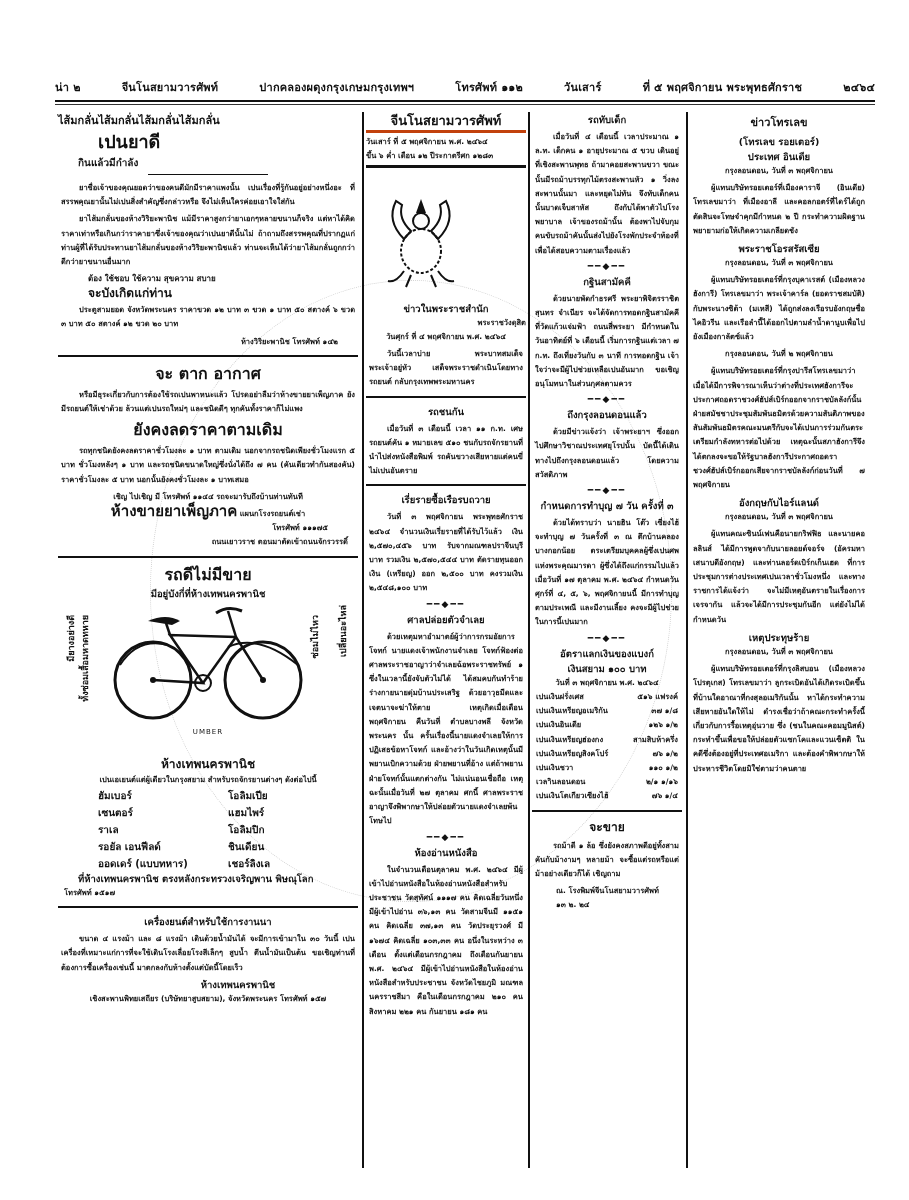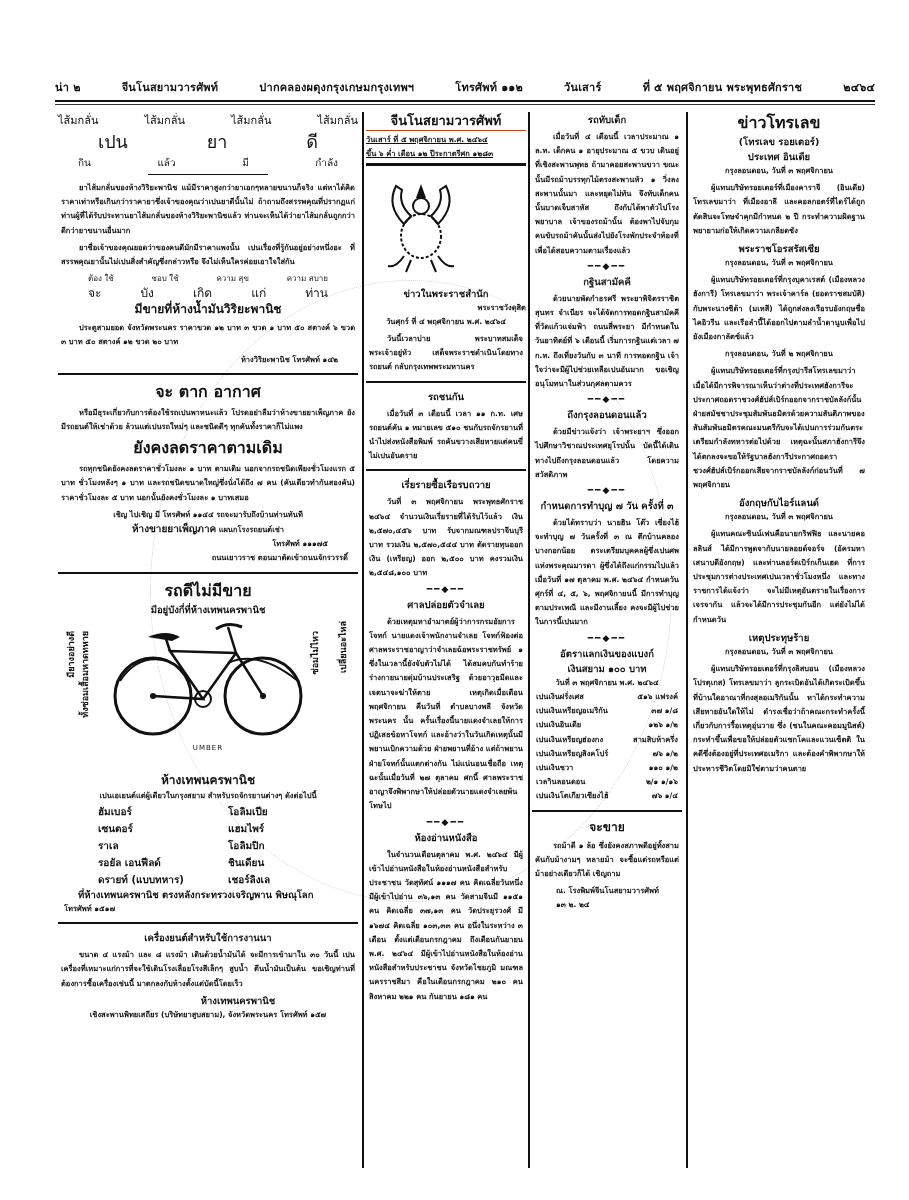--- a/index.html
+++ b/index.html
@@ -23,26 +23,26 @@
   .col3 { left: 532px; width: 150px; }
   .col4 { left: 690px; width: 178px; }
   .vrule { position: absolute; top: 112px; bottom: 32px; width: 0; border-left: 2px solid #111; }
   .h-lg { font-size: 16px; font-weight: bold; text-align: center; line-height: 22px; }
   .h-md { font-size: 12px; font-weight: bold; text-align: center; line-height: 18px; }
   .h-sm { font-size: 9.5px; font-weight: bold; text-align: center; line-height: 15px; }
   .center { text-align: center; }
   .right { text-align: right; }
   .p { text-indent: 18px; text-align: justify; margin: 3px; font-weight: bold; }
   .p2 { text-align: justify; margin: 0; font-weight: bold; }
-  .row4 { display: flex; justify-content: space-between; font-size: 10px; font-weight: normal; line-height: 18px; }
+  .row4 { display: flex; justify-content: flex-start; font-size: 10px; font-weight: bold; line-height: 18px; }
   .hr { border-top: 2px solid #111; margin: 6px 0; }
   .orn { text-align: center; font-size: 9px; letter-spacing: 2px; line-height: 10px; margin: 3px 0; }
   .short-rule { width: 120px; margin: 2px auto 6px; border-top: 1.5px solid #111; }
 
-  .title-box { border-top: 1px solid #c2410c; border-bottom: 3px solid #111; padding: 2px 0; margin-bottom: 4px; text-decoration: underline; }
+  .title-box { border-top: 3px solid #c2410c; border-bottom: 3px solid #111; padding: 2px 0; margin-bottom: 17px; }
   .garuda { width: 110px; height: 100px; margin: 6px auto 4px; }
   .bike { width: 200px; height: 120px; margin: 0 auto; position: relative; }
   .bike-wrap { position: relative; height: 150px; }
   .vtext { position: absolute; writing-mode: vertical-rl; transform: rotate(180deg); font-size: 9px; font-weight: bold; white-space: nowrap; }
   .list2 { display: grid; grid-template-columns: 1fr 1fr; padding-left: 40px; font-size: 10px; font-weight: bold; line-height: 17px; }
   .rate-row { display: flex; justify-content: space-between; font-weight: bold; padding: 0 4px; }
   .speckle {
     position: absolute; left: 150px; top: 280px; width: 520px; height: 620px;
     border-radius: 50%; border: 1px dotted rgba(0,0,0,0.18);
     pointer-events: none;
@@ -84,49 +84,48 @@
         <span>ยา</span>
         <span>ดี</span>
       </div>
       <div class="row4" style="padding:0 20px">
         <span>กิน</span>
         <span>แล้ว</span>
         <span>มี</span>
         <span>กำลัง</span>
       </div>
       <div class="short-rule"></div>
+      <p class="p">ยาชื่อเจ้าของคุณยอดว่าของคนดีมักมีราคาแพงนั้น เปนเรื่องที่รู้กันอยู่อย่างหนึ่งอะ ที่สรรพคุณยานั้นไม่เปนสิ่งสำคัญซึ่งกล่าวหรือ จึงไม่เห็นใครค่อยเอาใจใส่กัน</p>
       <p class="p">ยาไส้มกลั่นของห้างวิริยะพานิช แม้มีราคาสูงกว่ายาเอกๆหลายขนานก็จริง แต่หาได้คิดราคาเท่าหรือเกินกว่าราคายาซึ่งเจ้าของคุณว่าเปนยาดีนั้นไม่ ถ้าถามถึงสรรพคุณที่ปรากฏแก่ท่านผู้ที่ได้รับประทานยาไส้มกลั่นของห้างวิริยะพานิชแล้ว ท่านจะเห็นได้ว่ายาไส้มกลั่นถูกกว่า ดีกว่ายาขนานอื่นมาก</p>
-      <p class="p">ยาชื่อเจ้าของคุณยอดว่าของคนดีมักมีราคาแพงนั้น เปนเรื่องที่รู้กันอยู่อย่างหนึ่งอะ ที่สรรพคุณยานั้นไม่เปนสิ่งสำคัญซึ่งกล่าวหรือ จึงไม่เห็นใครค่อยเอาใจใส่กัน</p>
       <div class="row4" style="font-size:8px;line-height:14px;padding:0 30px">
         <span>ต้อง ใช้</span>
         <span>ชอบ ใช้</span>
         <span>ความ สุข</span>
         <span>ความ สบาย</span>
       </div>
       <div class="row4" style="font-size:12px;line-height:14px;padding:0 30px">
         <span>จะ</span>
         <span>บัง</span>
         <span>เกิด</span>
         <span>แก่</span>
         <span>ท่าน</span>
       </div>
-      <div class="h-md">มีขายที่ห้างน้ำมันวิริยะพานิช</div>
       <p class="p">ประตูสามยอด จังหวัดพระนคร ราคาขวด ๑๒ บาท ๓ ขวด ๑ บาท ๕๐ สตางค์ ๖ ขวด ๓ บาท ๕๐ สตางค์ ๑๒ ขวด ๒๐ บาท</p>
       <div class="right" style="font-weight:bold;padding-right:20px">ห้างวิริยะพานิช โทรศัพท์ ๑๔๒</div>
     </section>
     <div class="hr"></div>
 
     <section>
       <div class="h-lg">จะ ตาก อากาศ</div>
       <p class="p">หรือมีธุระเกี่ยวกับการต้องใช้รถเปนพาหนะแล้ว โปรดอย่าลืมว่าห้างขายยาเพ็ญภาค ยังมีรถยนต์ให้เช่าด้วย ล้วนแต่เปนรถใหม่ๆ และชนิดดีๆ ทุกคันทั้งราคาก็ไม่แพง</p>
       <div class="h-lg">ยังคงลดราคาตามเดิม</div>
       <p class="p">รถทุกชนิดยังคงลดราคาชั่วโมงละ ๑ บาท ตามเดิม นอกจากรถชนิดเพียงชั่วโมงแรก ๕ บาท ชั่วโมงหลังๆ ๑ บาท และรถชนิดขนาดใหญ่ซึ่งนั่งได้ถึง ๗ คน (คันเดียวทำกันสองคัน) ราคาชั่วโมงละ ๕ บาท นอกนั้นยังคงชั่วโมงละ ๑ บาทเสมอ</p>
       <div class="center" style="font-weight:bold">เชิญ ไปเชิญ มี โทรศัพท์ ๑๑๔๔ รถจะมารับถึงบ้านท่านทันที</div>
       <div class="center">
-        <span style="font-size:10px;font-weight:bold">ห้างขายยาเพ็ญภาค</span>
+        <span style="font-size:15px;font-weight:bold">ห้างขายยาเพ็ญภาค</span>
         <span style="font-weight:bold">แผนกโรงรถยนต์เช่า</span>
       </div>
       <div class="right" style="font-weight:bold;padding-right:30px">โทรศัพท์ ๑๑๑๗๕</div>
       <div class="right" style="font-weight:bold;padding-right:10px">ถนนเยาวราช ตอนมาตัดเข้าถนนจักรวรรดิ์</div>
     </section>
     <div class="hr"></div>
 
     <section>
       <div class="h-lg">รถดีไม่มีขาย</div>
       <div class="h-sm">มีอยู่บังกี่ที่ห้างเทพนครพานิช</div>
@@ -156,21 +155,21 @@
       <div class="center" style="font-weight:bold">เปนเอเยนต์แต่ผู้เดียวในกรุงสยาม สำหรับรถจักรยานต่างๆ ดังต่อไปนี้</div>
       <div class="list2">
         <span>ฮัมเบอร์</span>
         <span>โอลิมเปีย</span>
         <span>เซนตอร์</span>
         <span>แฮมไพร์</span>
         <span>ราเล</span>
         <span>โอลิมปิก</span>
         <span>รอยัล เอนฟีลด์</span>
         <span>ชินเดียน</span>
-        <span>ดรายท์ (แบบทหาร)</span>
+        <span>ออดเดร์ (แบบทหาร)</span>
         <span>เชอร์ลิงเล</span>
       </div>
       <div style="font-size:9.5px;font-weight:bold;padding-left:20px">ที่ห้างเทพนครพานิช ตรงหลังกระทรวงเจริญพาน พิษณุโลก</div>
       <div style="font-weight:bold;padding-left:6px">โทรศัพท์ ๑๕๑๗</div>
     </section>
     <div class="hr"></div>
 
     <section>
       <div class="h-sm">เครื่องยนต์สำหรับใช้การงานนา</div>
       <p class="p">ขนาด ๔ แรงม้า และ ๘ แรงม้า เดินด้วยน้ำมันได้ จะมีการเข้ามาใน ๓๐ วันนี้ เปนเครื่องที่เหมาะแก่การที่จะใช้เดินโรงเลื่อยโรงสีเล็กๆ สูบน้ำ ตีนน้ำมันเป็นต้น ขอเชิญท่านที่ต้องการซื้อเครื่องเช่นนี้ มาตกลงกับห้างตั้งแต่บัดนี้โดยเร็ว</p>
@@ -283,21 +282,21 @@
     <div class="hr"></div>
     <section>
       <div class="h-md">จะขาย</div>
       <p class="p">รถม้าดี ๑ ล้อ ซึ่งยังคงสภาพดีอยู่ทั้งสามคันกับม้างามๆ หลายม้า จะซื้อแต่รถหรือแต่ม้าอย่างเดียวก็ได้ เชิญถาม</p>
       <div style="font-weight:bold;padding-left:24px">ณ. โรงพิมพ์จีนโนสยามวารศัพท์</div>
       <div style="font-weight:bold;padding-left:24px">๑๓ ๒. ๒๔</div>
     </section>
   </div>
 
   <div class="col col4">
-    <div class="h-lg" style="font-size:16px">ข่าวโทรเลข</div>
+    <div class="h-lg" style="font-size:11px">ข่าวโทรเลข</div>
     <div class="h-sm">(โทรเลข รอยเตอร์)</div>
     <div class="h-sm">ประเทศ อินเดีย</div>
     <div class="center" style="font-weight:bold">กรุงลอนดอน, วันที่ ๓ พฤศจิกายน</div>
     <p class="p">ผู้แทนบริษัทรอยเตอร์ที่เมืองคาราจี (อินเดีย) โทรเลขมาว่า ที่เมืองอาลี และคอลกอตร์ที่ไดร์ได้ถูกตัดสินจะโทษจำคุกมีกำหนด ๒ ปี กระทำความผิดฐานพยายามก่อให้เกิดความเกลียดชัง</p>
     <div class="h-sm">พระราชโอรสรัสเซีย</div>
     <div class="center" style="font-weight:bold">กรุงลอนดอน, วันที่ ๓ พฤศจิกายน</div>
     <p class="p">ผู้แทนบริษัทรอยเตอร์ที่กรุงบุคาเรสต์ (เมืองหลวงฮังการี) โทรเลขมาว่า พระเจ้าคาร์ล (ยอดราชสมบัติ) กับพระนางซิต้า (มเหสี) ได้ถูกส่งลงเรือรบอังกฤษชื่อไคอิวรีน และเรือลำนี้ได้ออกไปตามลำน้ำดานูบเพื่อไปยังเมืองกาลัตซ์แล้ว</p>
     <div class="center" style="font-weight:bold">กรุงลอนดอน, วันที่ ๒ พฤศจิกายน</div>
     <p class="p">ผู้แทนบริษัทรอยเตอร์ที่กรุงปารีสโทรเลขมาว่า เมื่อได้มีการพิจารณาเห็นว่าต่างที่ประเทศฮังการีจะประกาศถอดราชวงศ์ฮัปส์เบิร์กออกจากราชบัลลังก์นั้น ฝ่ายสมัชชาประชุมสัมพันธมิตรด้วยความสันติภาพของสันสัมพันธมิตรคณะมนตรีกับจะได้เปนการร่วมกันตระเตรียมกำลังทหารต่อไปด้วย เหตุฉะนั้นสภาฮังการีจึงได้ตกลงจะขอให้รัฐบาลฮังการีประกาศถอดราชวงศ์ฮัปส์เบิร์กออกเสียจากราชบัลลังก์ก่อนวันที่ ๗ พฤศจิกายน</p>
     <div class="h-sm">อังกฤษกับไอร์แลนด์</div>

